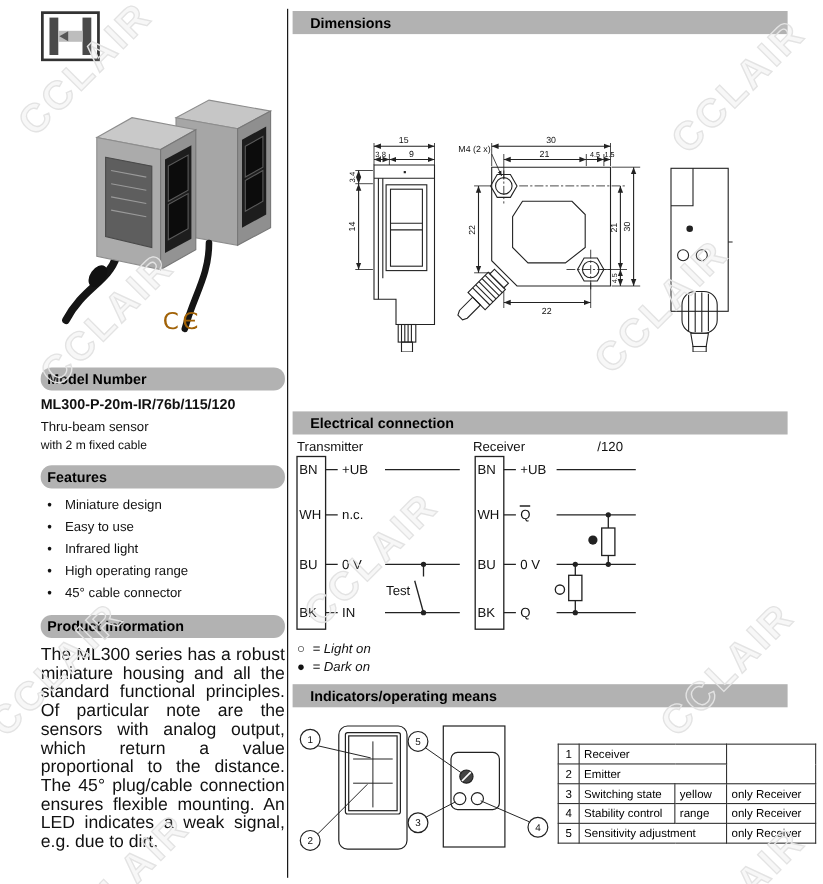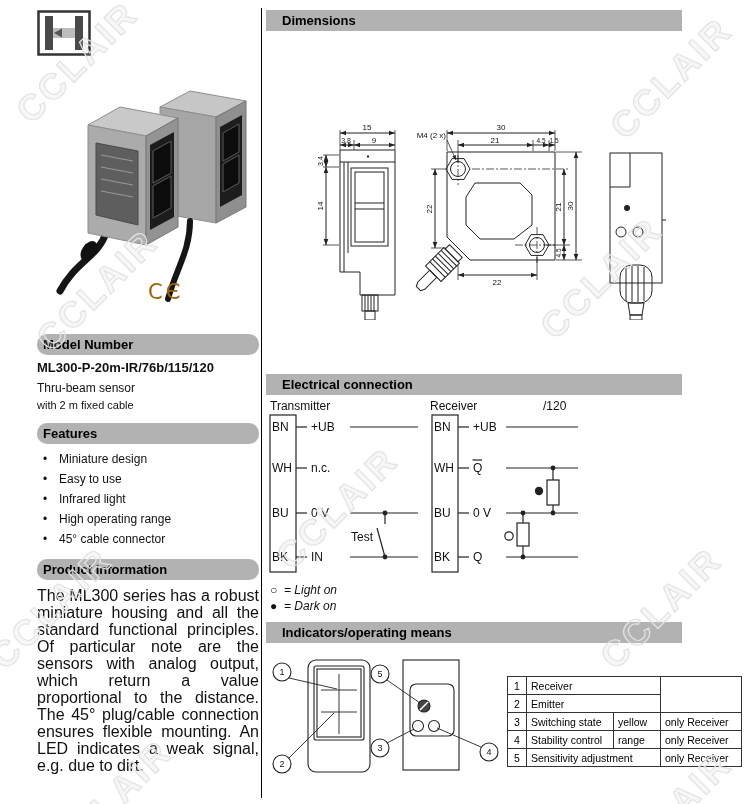--- a/index.html
+++ b/index.html
@@ -8,21 +8,21 @@
     font-family:"Liberation Sans", sans-serif;color:#111;overflow:hidden;
   }
   .abs{position:absolute;}
   
   .bar{
     position:absolute;background:#b2b2b2;color:#000;
     font-weight:bold;font-size:13px;line-height:21px;height:21px;
     padding:0 6px;box-sizing:border-box;white-space:nowrap;
   }
   .bar-left{left:37px;width:222px;border-radius:10px;}
-  .bar-right{left:266px;width:416px;padding-left:16px;}
+  .bar-right{left:266px;width:450px;padding-left:16px;}
   
   .vrule{position:absolute;left:261px;top:8px;width:1px;height:790px;background:#000;}
   
   .model-number{left:37px;top:360px;width:222px;font-size:13px;font-weight:bold;}
   .model-type{left:37px;top:381px;width:222px;font-size:12px;}
   .model-note{left:37px;top:399px;width:222px;font-size:11px;}
   ul.features{left:37px;top:449px;width:222px;margin:0;padding:0;list-style:none;position:absolute;}
   ul.features li{font-size:12px;line-height:20px;padding-left:22px;position:relative;}
   ul.features li::before{content:"•";position:absolute;left:6px;}
   .prod-info{left:37px;top:587px;width:222px;font-size:16px;line-height:17px;text-align:justify;}

